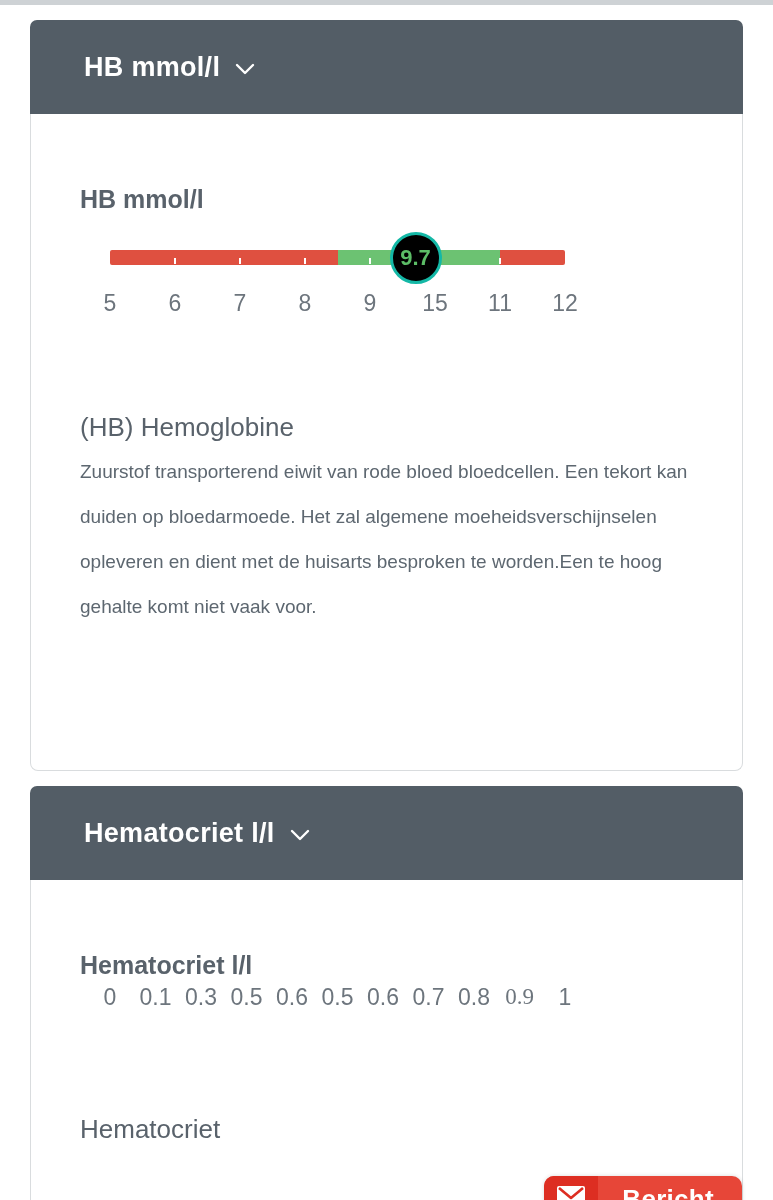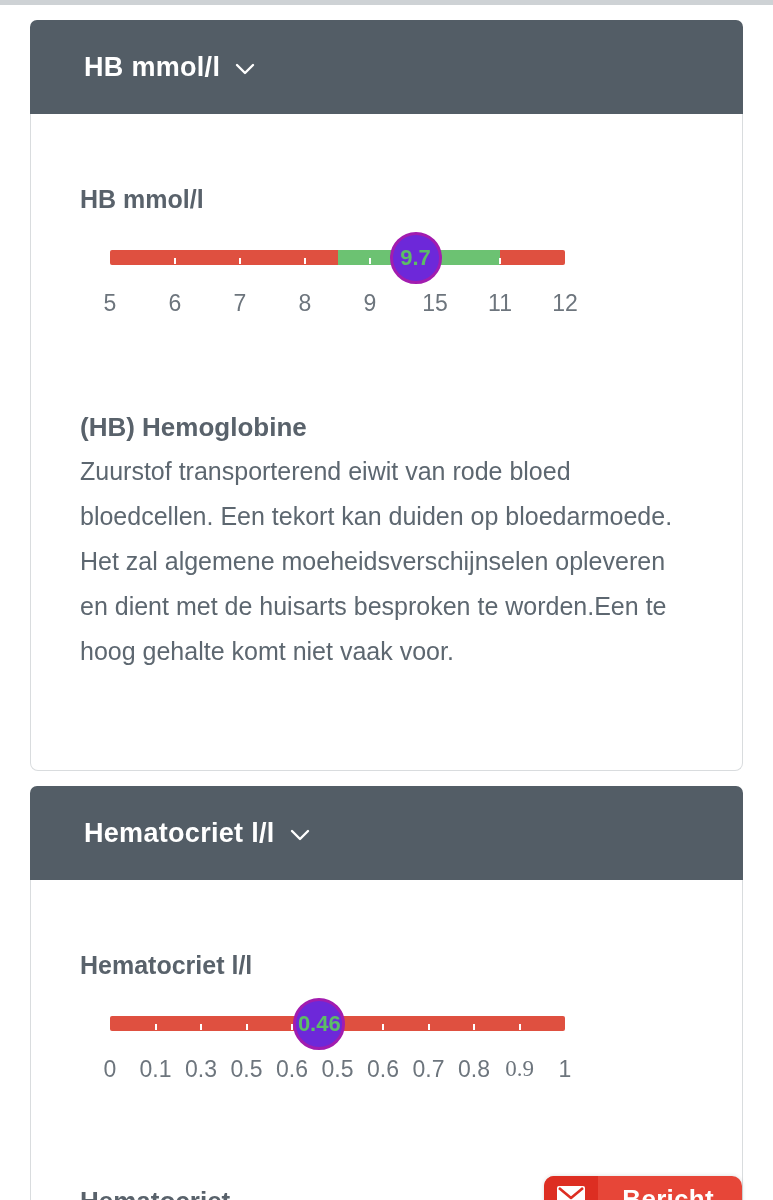--- a/index.html
+++ b/index.html
@@ -76,23 +76,23 @@
     position: absolute;
     bottom: 1px;
     width: 2px; height: 6px;
     background: #ffffff;
     transform: translateX(-50%);
   }
   .marker {
     position: absolute;
     top: 50%;
     width: 52px; height: 52px;
-    border: 3px solid #a21caf;
+    border: 3px solid #14b8a6;
     border-radius: 50%;
-    background: #6d28d9;
+    background: #000000;
     transform: translate(-50%, -50%);
     display: flex;
     align-items: center;
     justify-content: center;
     color: #5cbd66;
     font-size: 22px;
     font-weight: bold;
     z-index: 2;
   }
   .axis-labels {
@@ -106,26 +106,26 @@
     position: absolute;
     transform: translateX(-50%);
     font-size: 23px;
     color: #6d757d;
     white-space: nowrap;
   }
   .desc-title {
     margin-top: 96px;
     font-size: 26px;
     line-height: 30px;
-    font-weight: bold;
+    font-weight: normal;
     color: #59626b;
   }
   .desc-text {
     margin-top: 7px;
-    font-size: 25px;
+    font-size: 19px;
     line-height: 45px;
     color: #5d6770;
   }
   .card.second-card { margin-top: 15px; }
   .feedback-button {
     position: absolute;
     top: 1176px;
     right: 31px;
     height: 58px;
     background: #e74638;
@@ -198,37 +198,20 @@
 
 <div class="card second-card">
   <div class="card-header">
     <span class="title">Hematocriet l/l</span>
     <svg class="chevron" width="20" height="12" viewBox="0 0 20 12">
       <polyline points="2,2 10,10 18,2" fill="none" stroke="#ffffff" stroke-width="2.4" stroke-linecap="round" stroke-linejoin="round"></polyline>
     </svg>
   </div>
   <div class="card-body second">
     <div class="gauge-title">Hematocriet l/l</div>
-    <div class="slider">
-      <div class="bar">
-        
-      </div>
-      <div class="ticks">
-          <div class="tick" style="left: 10%;"></div>
-          <div class="tick" style="left: 20%;"></div>
-          <div class="tick" style="left: 30%;"></div>
-          <div class="tick" style="left: 40%;"></div>
-          <div class="tick" style="left: 50%;"></div>
-          <div class="tick" style="left: 60%;"></div>
-          <div class="tick" style="left: 70%;"></div>
-          <div class="tick" style="left: 80%;"></div>
-          <div class="tick" style="left: 90%;"></div>
-        </div>
-      <div class="marker" style="left: 46%;">0.46</div>
-    </div>
     <div class="axis-labels">
         <div class="axis-label" style="left: 0%;">0</div>
         <div class="axis-label" style="left: 10%;">0.1</div>
         <div class="axis-label" style="left: 20%;">0.3</div>
         <div class="axis-label" style="left: 30%;">0.5</div>
         <div class="axis-label" style="left: 40%;">0.6</div>
         <div class="axis-label" style="left: 50%;">0.5</div>
         <div class="axis-label" style="left: 60%;">0.6</div>
         <div class="axis-label" style="left: 70%;">0.7</div>
         <div class="axis-label" style="left: 80%;">0.8</div>

